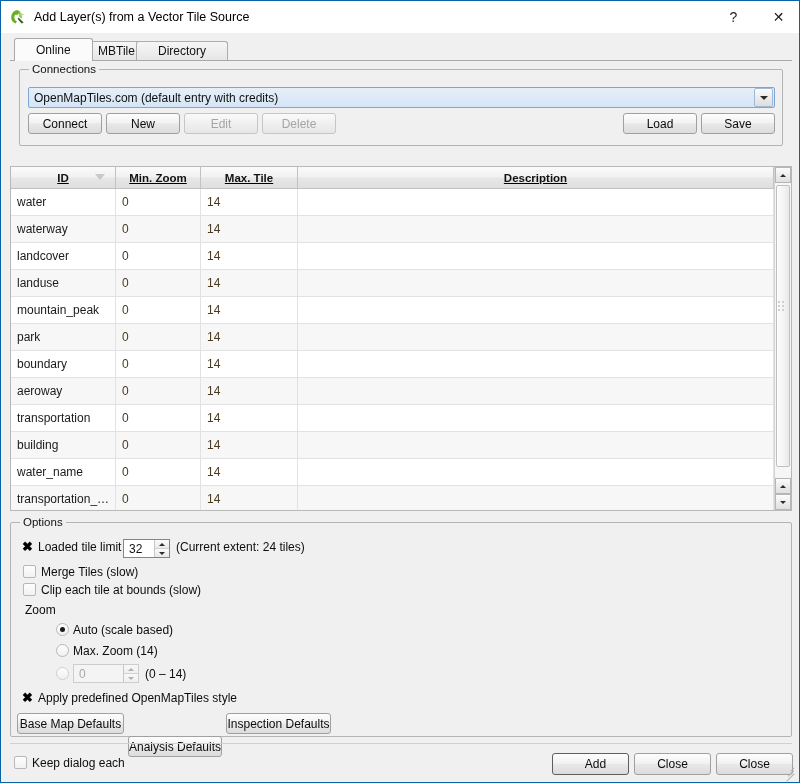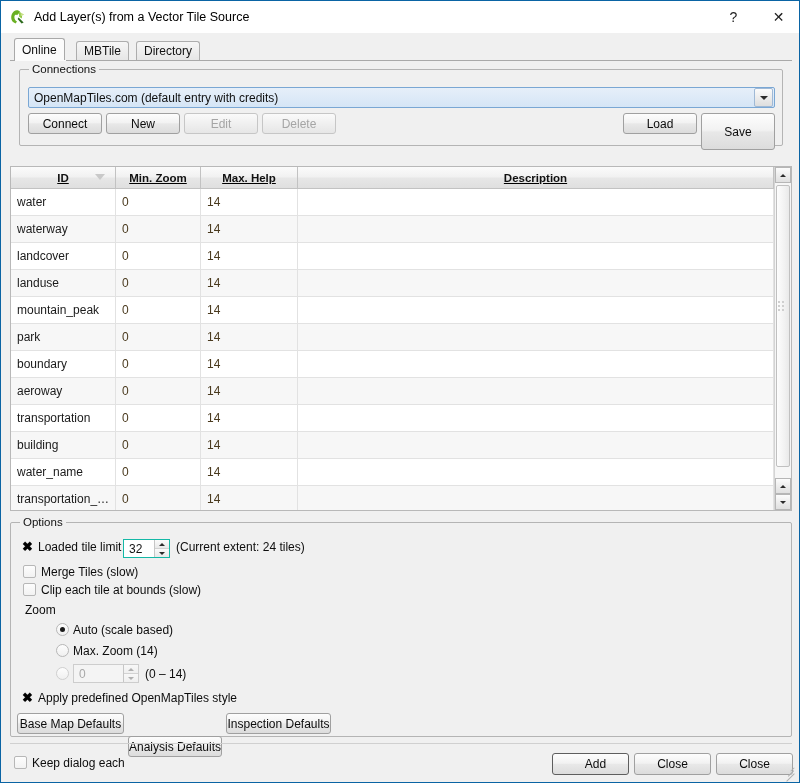--- a/index.html
+++ b/index.html
@@ -69,21 +69,21 @@
     top: 3px;
     height: 19px;
     box-sizing: border-box;
     border: 1px solid #adadad;
     border-bottom: none;
     border-radius: 3px 3px 0 0;
     background: linear-gradient(to bottom, #f6f6f6 0%, #e6e6e6 100%);
     display: flex;
     align-items: center;
     justify-content: center;
-    padding: 0 7px;
+    padding: 0 21px;
     font-size: 12px;
     color: #111;
   }
   .tab.active {
     top: 0;
     height: 23px;
     background: #fbfbfb;
     border-color: #a9a9a9;
     z-index: 3;
   }
@@ -433,30 +433,30 @@
     <div id="conn-combo-arrow">
         <span class="arrow-dn"></span>
       </div>
   </div>
 
   <div class="btn" style="left:27px; top:112px; width:74px; height:21px;">Connect</div>
   <div class="btn" style="left:105px; top:112px; width:74px; height:21px;">New</div>
   <div class="btn disabled" style="left:183px; top:112px; width:74px; height:21px;">Edit</div>
   <div class="btn disabled" style="left:261px; top:112px; width:74px; height:21px;">Delete</div>
   <div class="btn" style="left:622px; top:112px; width:74px; height:21px;">Load</div>
-  <div class="btn" style="left:700px; top:112px; width:74px; height:37px;">Save</div>
+  <div class="btn" style="left:700px; top:112px; width:74px; height:21px;">Save</div>
 
   <div id="table-wrap">
     <div id="thead">
       <div class="th" style="width:105px;">
         <span>ID</span>
         <span class="sort-ind"></span>
       </div>
       <div class="th" style="width:85px;">Min. Zoom</div>
-      <div class="th" style="width:97px;">Max. Help</div>
+      <div class="th" style="width:97px;">Max. Tile</div>
       <div class="th" style="width:476px;">Description</div>
     </div>
 
     <div id="tbody">
       <div class="trow">
         <div class="td" style="width:105px;">water</div>
         <div class="td num" style="width:85px;">0</div>
         <div class="td num" style="width:97px;">14</div>
         <div class="td" style="width:476px;"></div>
       </div>

